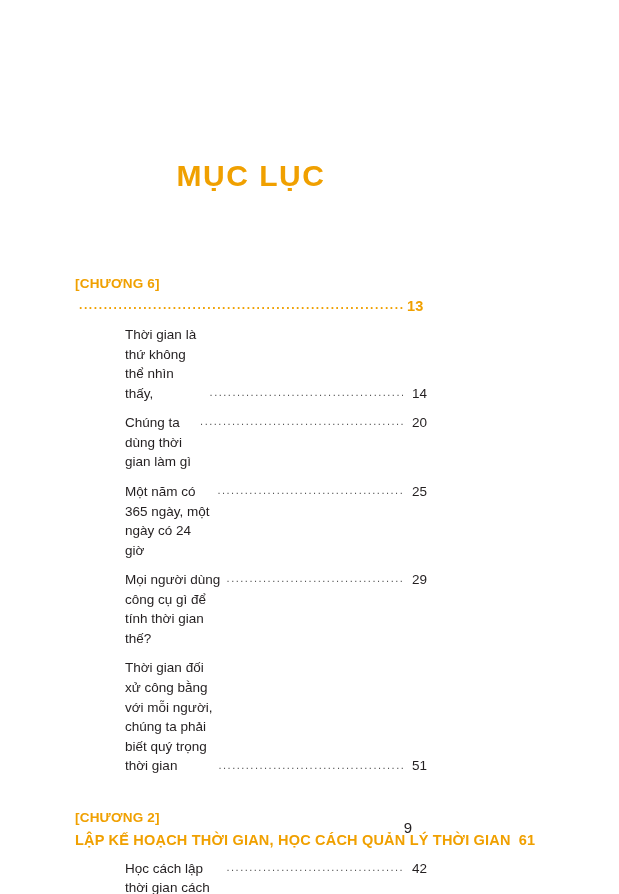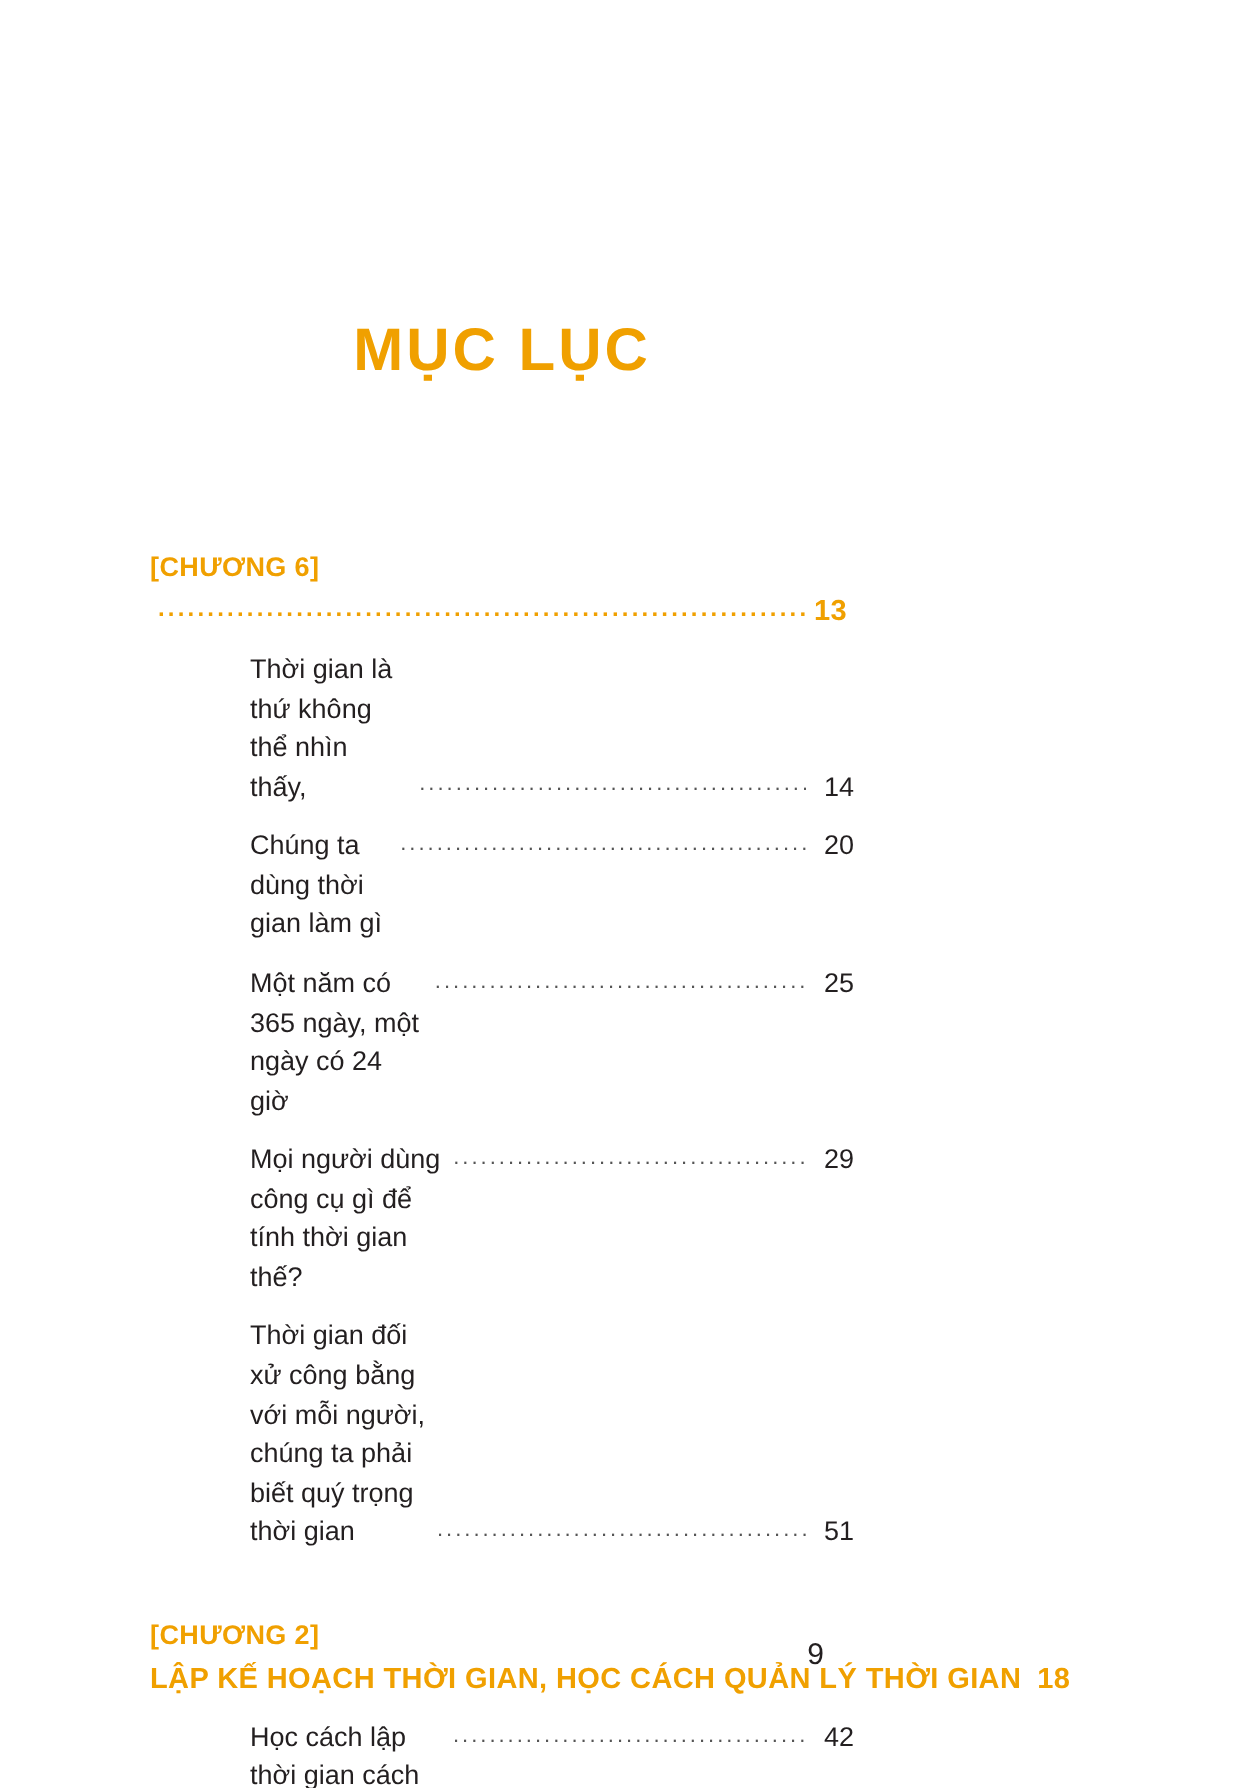--- a/index.html
+++ b/index.html
@@ -175,21 +175,21 @@
         </div>
 
       </div>
     </div>
 
     <div class="chapter">
       <div class="chapter-tag">[CHƯƠNG 2]</div>
       <div class="chapter-head">
         <span class="ch-label">LẬP KẾ HOẠCH THỜI GIAN, HỌC CÁCH QUẢN LÝ THỜI GIAN</span>
         <span class="leader">....................................................................................................................</span>
-        <span class="ch-page">18</span>
+        <span class="ch-page">61</span>
       </div>
       <div class="entries">
 
         <div class="entry">
           <span class="e-text">Học cách lập thời gian cách sinh hoạt hằng ngày</span>
           <span class="leader">....................................................................................................................</span>
           <span class="e-page">42</span>
         </div>
 
         <div class="entry">

